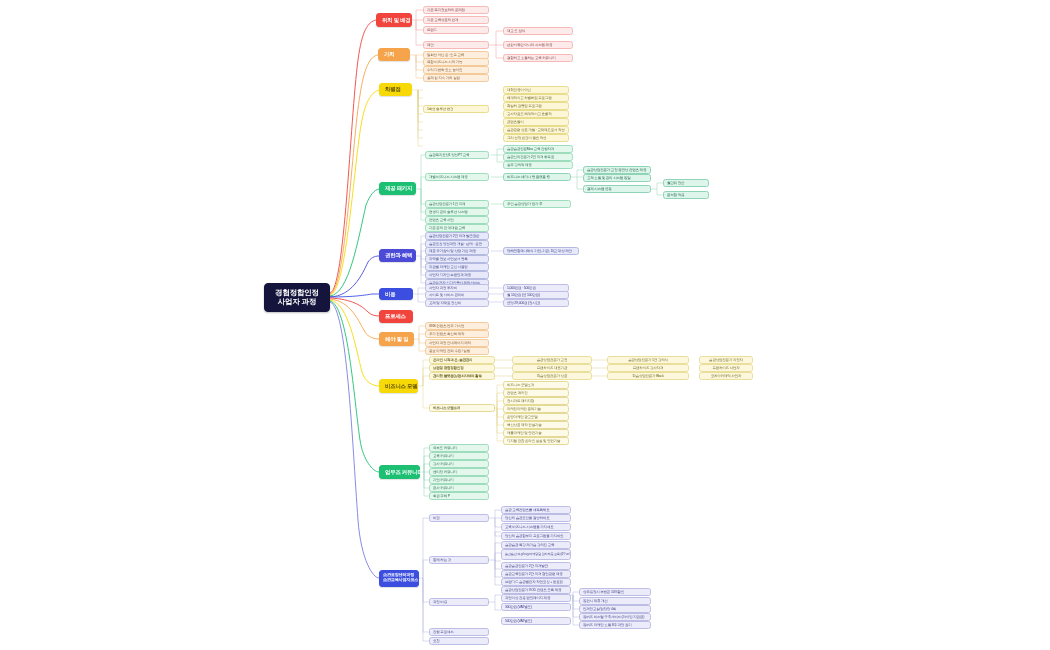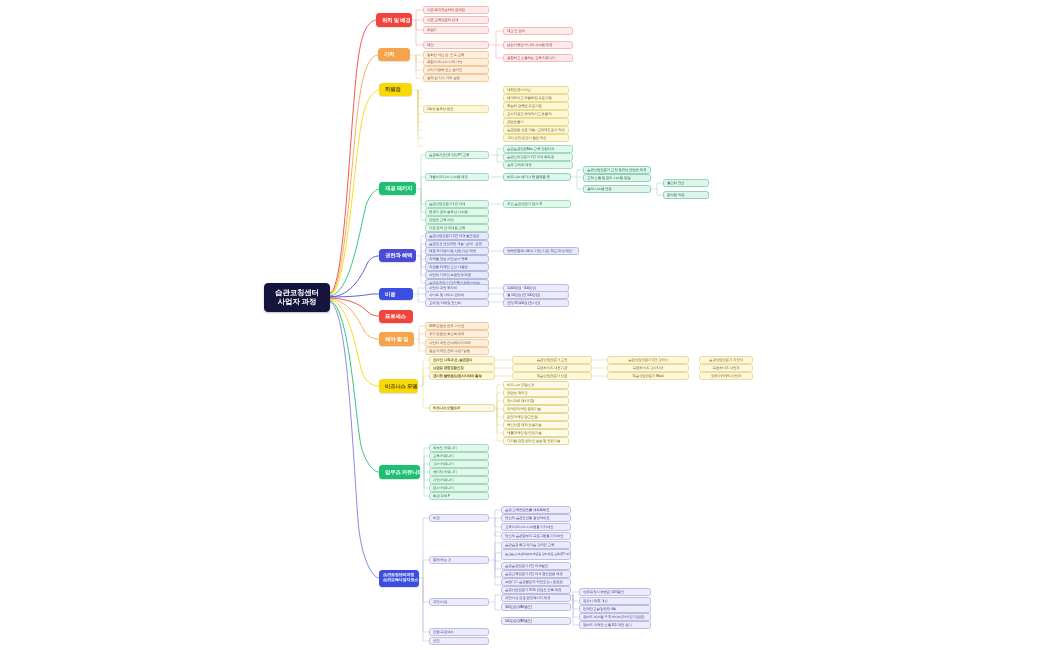--- a/index.html
+++ b/index.html
@@ -141,21 +141,21 @@
 
       <path d="M417 578 L423 578 L423 518 L429 518 M423 578 L423 560 L429 560 M423 578 L423 602 L429 602 M423 578 L423 632 L429 632 M423 578 L423 641 L429 641" stroke="#b0b1de"></path>
       <path d="M489 518 L495 518 L495 510 L501 510 M495 518 L495 518 L501 518 M495 518 L495 527 L501 527 M495 518 L495 536 L501 536" stroke="#b0b1de"></path>
       <path d="M489 560 L495 560 L495 532 L501 532 M495 560 L495 543 L501 543 M495 560 L495 553 L501 553 M495 560 L495 561 L501 561 M495 560 L495 569 L501 569 M495 560 L495 577 L501 577 M495 560 L495 585 L501 585" stroke="#b0b1de"></path>
       <path d="M489 602 L495 602 L495 595 L501 595 M495 602 L495 610 L501 610" stroke="#b0b1de"></path>
       <path d="M567 595 L573 595 L573 592 L579 592 M573 595 L573 601 L579 601 M573 595 L573 609 L579 609 M573 595 L573 617 L579 617 M573 595 L573 625 L579 625" stroke="#b0b1de"></path>
     </g>
   </svg>
 
   <div class="node root" style="left:264px; top:283px; width:66px; height:29px;">
-    <span>습관코칭센터</span>
+    <span>경험정합인정</span>
     <span>사업자 과정</span>
   </div>
 
   <div class="node branch b-red" style="left:376px; top:13px; width:36px; height:14px;">위치 및 배경</div>
 
   <div class="node branch b-orange" style="left:378px; top:48px; width:32px; height:13px;">가치</div>
 
   <div class="node branch b-yellow" style="left:379px; top:83px; width:33px; height:13px;">차별점</div>
 
   <div class="node branch b-green" style="left:379px; top:182px; width:37px; height:13px;">제공 패키지</div>

